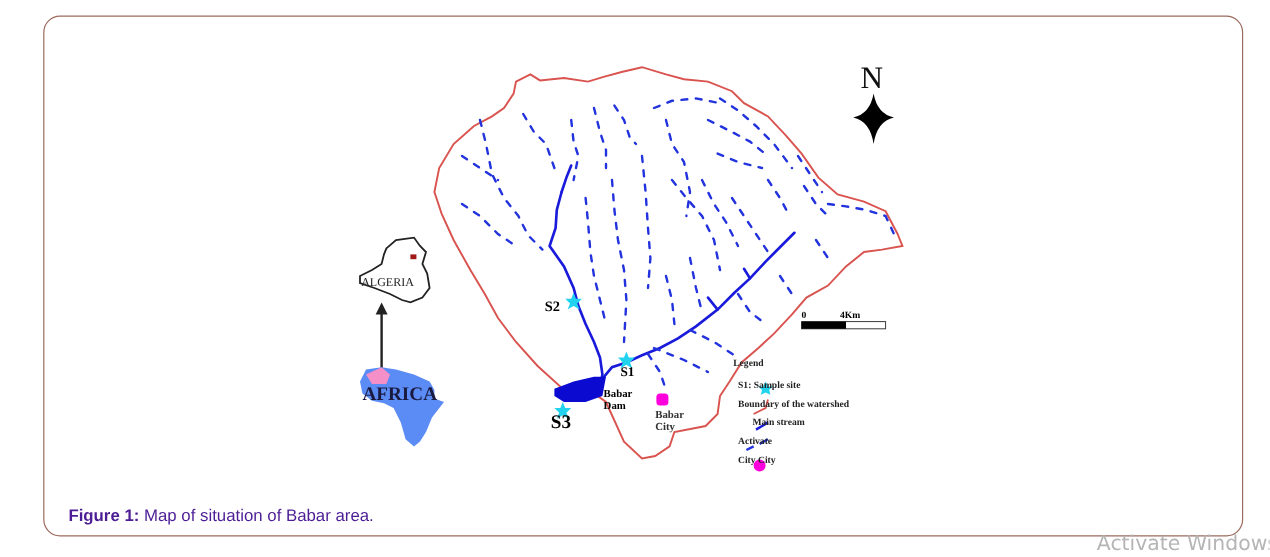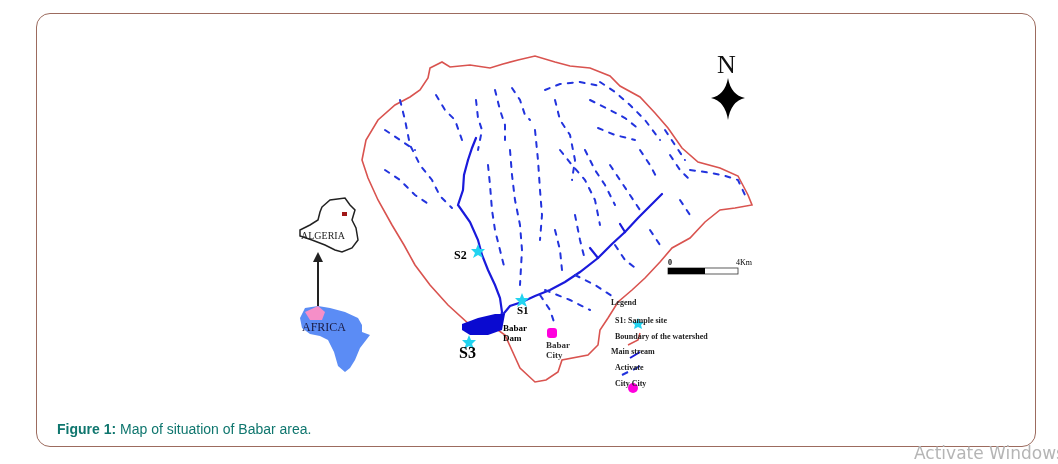--- a/index.html
+++ b/index.html
@@ -3,21 +3,21 @@
   <meta charset="utf-8">
   <style>
     html, body { margin: 0; padding: 0; background: #ffffff; }
     body { width: 1058px; height: 464px; position: relative; overflow: hidden; font-family: "Liberation Sans", sans-serif; }
     .frame {
       position: absolute; left: 36px; top: 13px; width: 1000px; height: 434px;
       border: 1.5px solid #9c6b5e; border-radius: 14px; box-sizing: border-box; background: #fff;
     }
     .map-svg { position: absolute; left: 0; top: 0; }
     .caption {
-      position: absolute; left: 57px; top: 421px; font-size: 14px; color: #0f766e;
+      position: absolute; left: 57px; top: 421px; font-size: 14px; color: #4c1d95;
       font-family: "Liberation Sans", sans-serif;
     }
     .caption b { font-weight: bold; }
     .watermark {
       position: absolute; left: 914px; top: 443px; font-size: 17px; color: #b5b5b5;
       font-family: "DejaVu Sans", sans-serif; white-space: nowrap;
     }
     .serif { font-family: "Liberation Serif", serif; }
   </style>
 </head>
@@ -106,43 +106,43 @@
     <line x1="630" y1="358" x2="640" y2="352" stroke="#1a1adb" stroke-width="2"></line>
     <line x1="622" y1="375" x2="628" y2="372" stroke="#2233dd" stroke-width="2"></line>
     <line x1="633" y1="370" x2="640" y2="366" stroke="#2233dd" stroke-width="2"></line>
     <circle cx="633" cy="388" r="5" fill="#ff00dd"></circle>
   </g>
 </svg>
 
 <div class="serif" style="position:absolute; left:717px; top:50px; font-size:26px; color:#111;">N</div>
 
 <div class="serif" style="position:absolute; left:301px; top:230px; font-size:10px; color:#222;">ALGERIA</div>
-<div class="serif" style="position:absolute; left:302px; top:320px; font-size:12px; font-weight:normal; color:#1a1a40;">AFRICA</div>
+<div class="serif" style="position:absolute; left:302px; top:320px; font-size:16px; font-weight:bold; color:#1a1a40;">AFRICA</div>
 
 <div class="serif" style="position:absolute; left:668px; top:258px; font-size:8px; font-weight:bold;">0</div>
-<div class="serif" style="position:absolute; left:736px; top:258px; font-size:8px; font-weight:normal;">4Km</div>
+<div class="serif" style="position:absolute; left:700px; top:258px; font-size:8px; font-weight:bold;">4Km</div>
 
 <div class="serif" style="position:absolute; left:454px; top:248px; font-size:12px; font-weight:bold;">S2</div>
 <div class="serif" style="position:absolute; left:517px; top:304px; font-size:11px; font-weight:bold;">S1</div>
 <div class="serif" style="position:absolute; left:459px; top:344px; font-size:16px; font-weight:bold;">S3</div>
 
 <div class="serif" style="position:absolute; left:503px; top:323px; font-size:9px; font-weight:bold; line-height:10px;">
   <div>Babar</div>
   <div>Dam</div>
 </div>
 <div class="serif" style="position:absolute; left:546px; top:340px; font-size:9px; font-weight:bold; line-height:10px; color:#333;">
   <div>Babar</div>
   <div>City</div>
 </div>
 
 <div class="serif" style="position:absolute; left:611px; top:298px; font-size:8px; font-weight:bold; color:#222;">
   <div style="margin-left:0; height:18px;">Legend</div>
   <div style="margin-left:4px; height:16px;">S1: Sample site</div>
   <div style="margin-left:4px; height:15px;">Boundary of the watershed</div>
-  <div style="margin-left:0; height:16px;">Main stream</div>
+  <div style="margin-left:16px; height:16px;">Main stream</div>
   <div style="margin-left:4px; height:16px;">Activate</div>
   <div style="margin-left:4px; height:16px;">City City</div>
 </div>
 
 <div class="caption">
   <b>Figure 1:</b><span> Map of situation of Babar area.</span>
 </div>
 
 <div class="watermark">Activate Windows</div>
 

